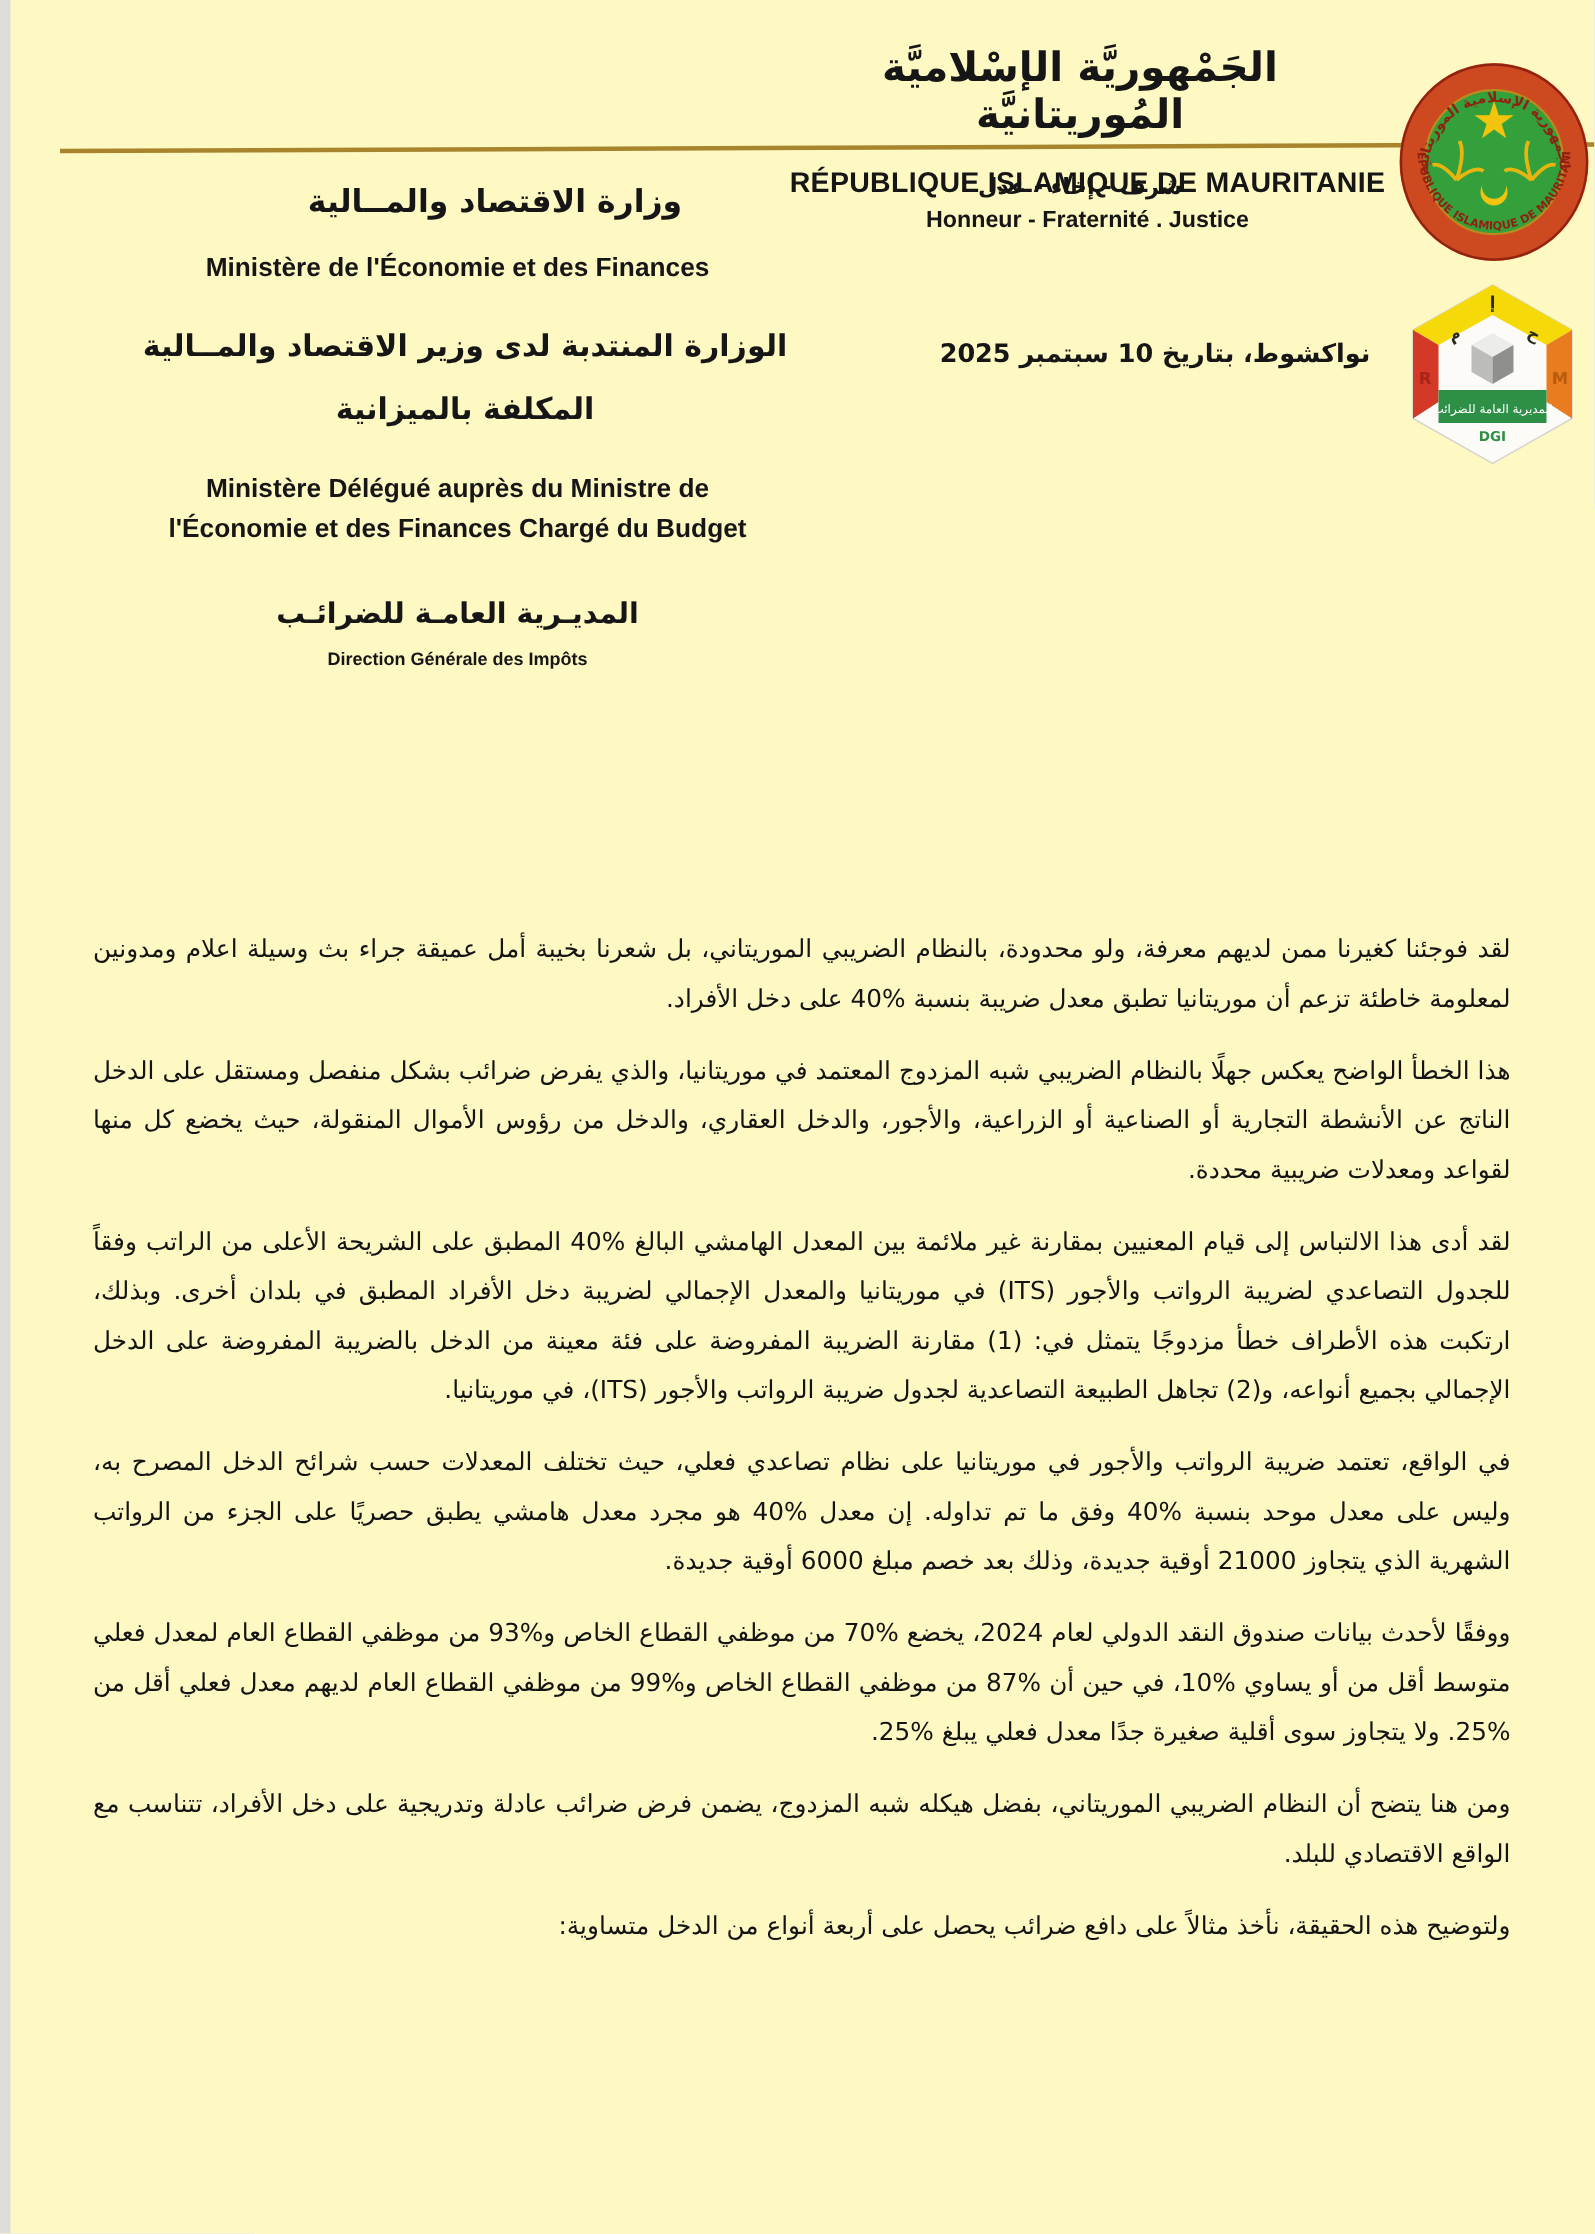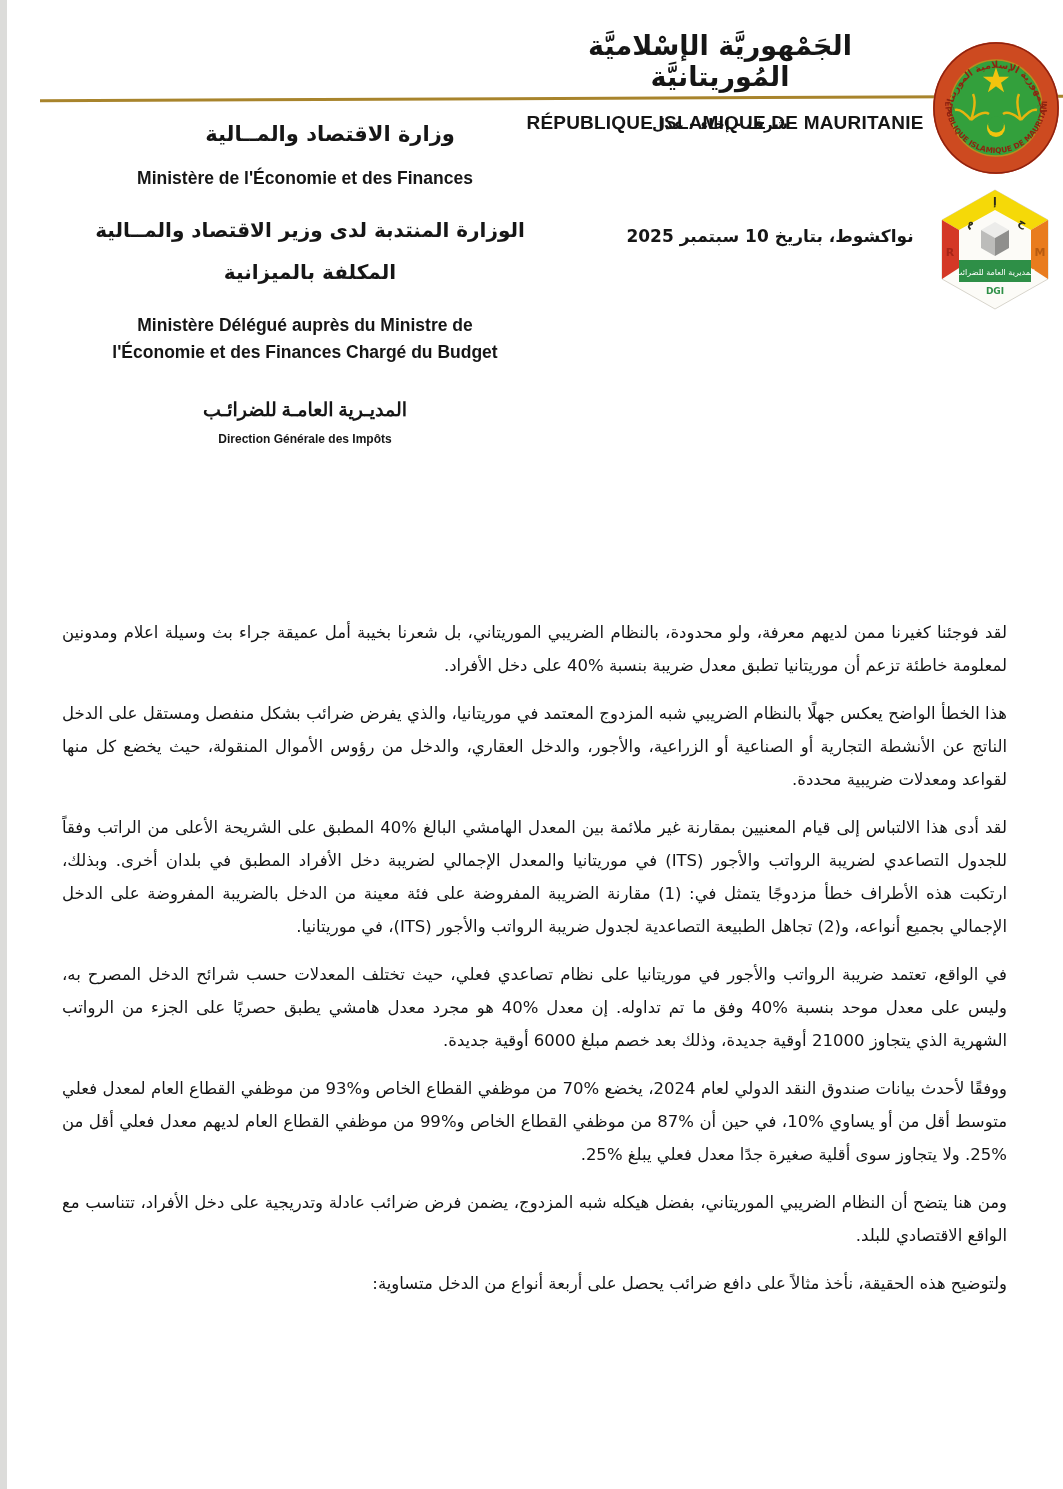--- a/index.html
+++ b/index.html
@@ -1,37 +1,37 @@
 <!DOCTYPE html>
 <html lang="ar"><head>
 <meta charset="utf-8">
 <style>
   html,body{margin:0;padding:0;background:#e9e9e9;}
-  .page{position:relative;width:1063px;height:1489px;background:#ffffff;overflow:hidden;
+  .page{position:relative;width:1063px;height:1489px;background:#fef9c3;overflow:hidden;
         font-family:"DejaVu Sans",sans-serif;color:#161616;}
   .edge{position:absolute;left:0;top:0;width:7px;height:100%;background:#dcdcda;}
   .ar{font-family:"DejaVu Sans",sans-serif;direction:rtl;}
   .fr{font-family:"Liberation Sans","DejaVu Sans",sans-serif;}
   
   .nat-ar{position:absolute;top:30px;left:520px;width:400px;text-align:center;}
   .nat-ar .t{font-size:27px;font-weight:bold;letter-spacing:.5px;}
   .nat-ar .m{font-size:15px;font-weight:bold;margin-top:23px;}
   .goldline{position:absolute;top:97px;left:40px;width:1023px;height:3px;background:#a8842c;transform:rotate(-0.25deg);}
   .nat-fr{position:absolute;top:112px;left:470px;width:510px;text-align:center;}
   .nat-fr .t{font-size:19px;font-weight:bold;letter-spacing:.2px;}
   .nat-fr .m{font-size:15.5px;font-weight:bold;margin-top:4px;}
   .seal{position:absolute;top:40px;left:931px;width:130px;height:136px;}
   .min-ar{position:absolute;top:122px;left:110px;width:440px;text-align:center;font-size:21px;font-weight:bold;}
   .min-fr{position:absolute;top:168px;left:85px;width:440px;text-align:center;font-size:17.5px;font-weight:bold;}
   .del-ar1{position:absolute;top:218px;left:90px;width:440px;text-align:center;font-size:20px;font-weight:bold;}
   .del-ar2{position:absolute;top:260px;left:90px;width:440px;text-align:center;font-size:20px;font-weight:bold;}
   .dateline{position:absolute;top:226px;left:620px;width:300px;text-align:center;font-size:17px;font-weight:bold;}
   .dgilogo{position:absolute;top:188px;left:938px;width:114px;height:124px;}
   .del-fr{position:absolute;top:312px;left:60px;width:490px;text-align:center;font-size:17.5px;font-weight:bold;line-height:27px;}
-  .dgi-ar{position:absolute;top:398px;left:90px;width:430px;text-align:center;font-size:19px;font-weight:bold;font-family:Liberation Serif, serif;}
+  .dgi-ar{position:absolute;top:398px;left:90px;width:430px;text-align:center;font-size:19px;font-weight:bold;}
   .dgi-fr{position:absolute;top:432px;left:90px;width:430px;text-align:center;font-size:12px;font-weight:bold;}
   
   .title{position:absolute;top:550px;left:0;width:100%;text-align:center;font-size:23px;font-weight:bold;
          text-decoration:underline;text-underline-offset:7px;text-decoration-thickness:2px;direction:rtl;}
   .bodytext{position:absolute;top:604px;left:62px;right:56px;direction:rtl;}
   .bodytext p{margin:12px 0 15px 0;font-size:16.5px;line-height:33px;text-align:justify;color:#141414;}
   .bodytext p:last-child{text-align:right;}
   svg text{font-family:"DejaVu Sans",sans-serif;}
 </style>
 </head>
@@ -42,20 +42,21 @@
 
   <div class="nat-ar ar">
     <div class="t">الجَمْهوريَّة الإسْلاميَّة المُوريتانيَّة</div>
     <div class="m">شرف - إخاء - عدل</div>
   </div>
 
   <div class="goldline"></div>
 
   <div class="nat-fr fr">
     <div class="t">RÉPUBLIQUE ISLAMIQUE DE MAURITANIE</div>
+    <div class="m">Honneur - Fraternité . Justice</div>
   </div>
 
   <svg class="seal" viewBox="0 0 130 136">
     <defs>
       <path id="sealTop" d="M 21 74 A 44 46 0 1 1 109 74"></path>
       <path id="sealBot" d="M 14 60 A 51 53 0 1 0 116 60"></path>
     </defs>
     <ellipse cx="65" cy="68" rx="63" ry="66" fill="#cd4a20"></ellipse>
     <ellipse cx="65" cy="68" rx="62" ry="65" fill="none" stroke="#8f2210" stroke-width="1.5"></ellipse>
     <ellipse cx="65" cy="68" rx="46" ry="48" fill="#33a03c" stroke="#b98b1f" stroke-width="1.5"></ellipse>

